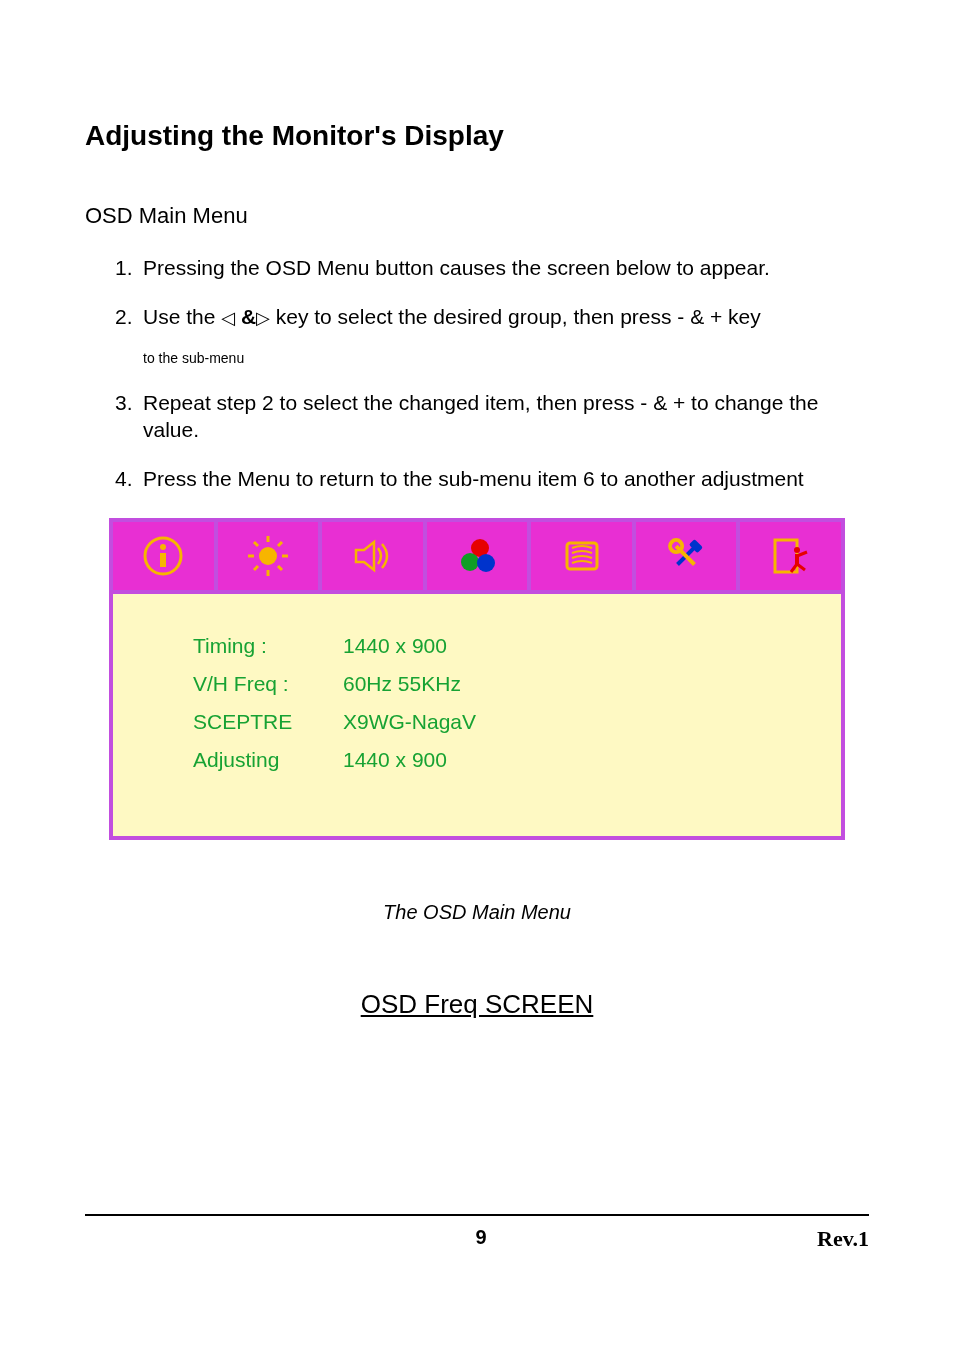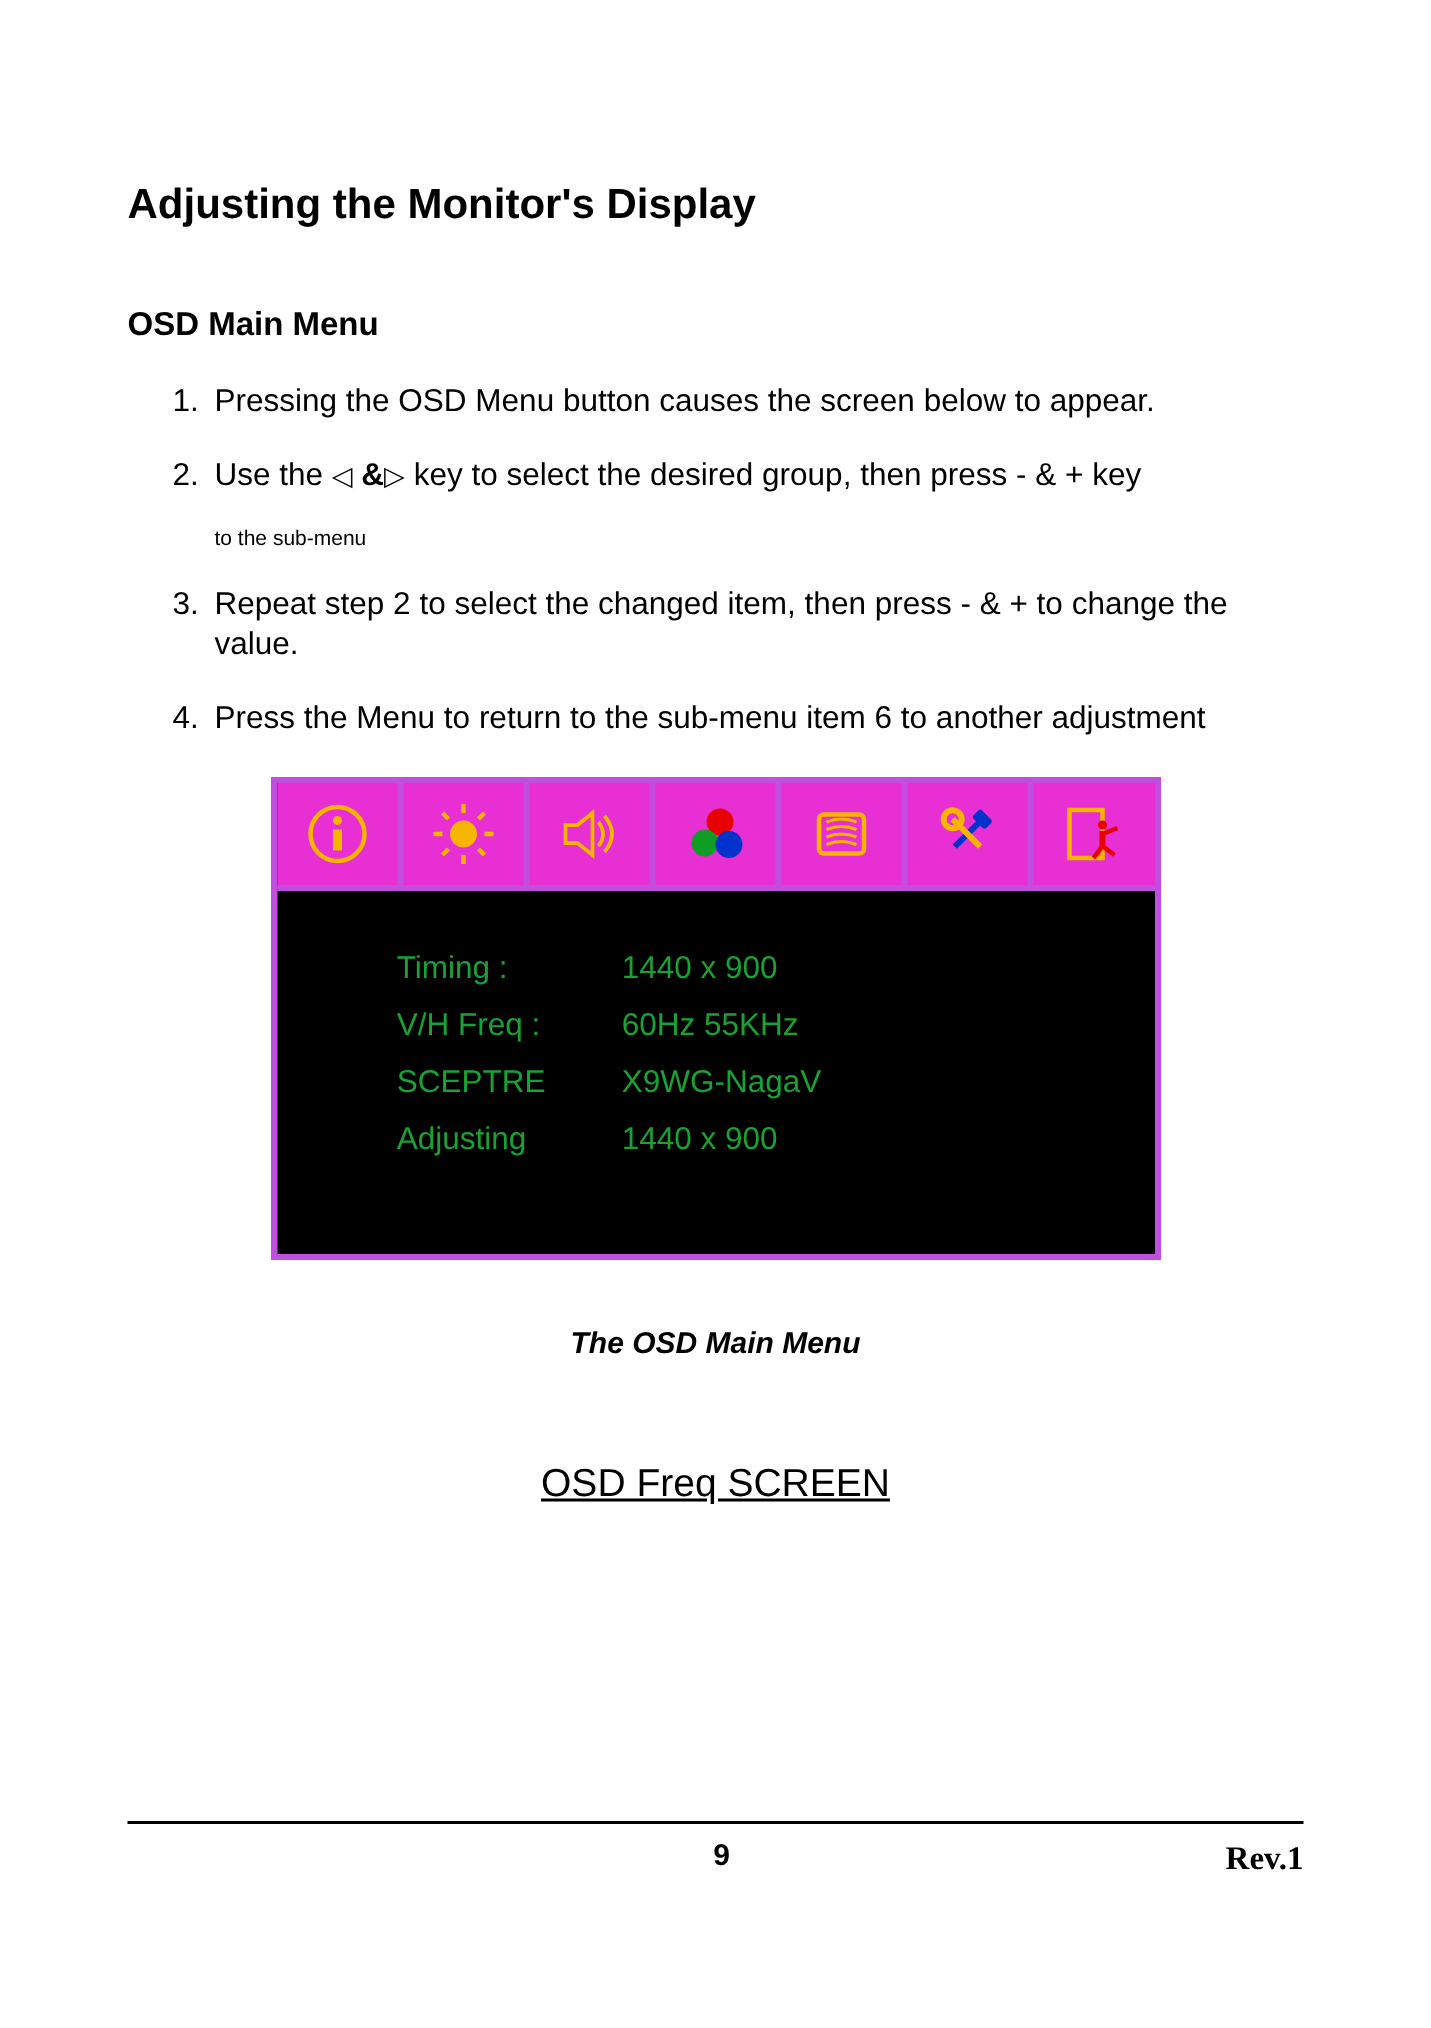--- a/index.html
+++ b/index.html
@@ -12,41 +12,41 @@
     position: relative;
     padding: 120px 85px 0 85px;
   }
   .h1 {
     font-size: 28px;
     font-weight: bold;
     margin-bottom: 51px;
   }
   .h2 {
     font-size: 22px;
-    font-weight: bold;
+    font-weight: normal;
     margin-bottom: 25px;
   }
   .ol {
     padding-left: 30px;
     font-size: 21px;
     line-height: 1.3;
   }
   .ol .li {
     margin-bottom: 22px;
     display: flex;
   }
   .ol .num { width: 28px; flex-shrink: 0; }
   .ol .txt { flex: 1; }
   .sub { margin-left: 28px; margin-top: 18px; margin-bottom: 22px; font-size: 14px; }
   .tri { display:inline-block; font-size: 18px; vertical-align: middle; }
   .osd-panel {
-    width: 593px;
+    width: 736px;
     margin: 25px auto 0 auto;
     border: 4px solid #c24edf;
-    background: #000000;
+    background: #fef9c3;
     padding: 0;
   }
   .osd-tabs {
     display: flex;
     height: 72px;
     border-bottom: 4px solid #c24edf;
     background: #e82fd3;
   }
   .osd-tab {
     flex: 1;
@@ -63,23 +63,23 @@
     font-size: 21px;
     color: #17a233;
     font-family: Arial, sans-serif;
   }
   .osd-row { display: flex; margin-bottom: 14px; }
   .osd-label { width: 150px; }
   .osd-value { }
   .caption {
     text-align: center;
     font-style: italic;
-    font-weight: bold;
+    font-weight: normal;
     font-size: 20px;
-    margin-top: 45px;
+    margin-top: 61px;
   }
   .screen-title {
     text-align: center;
     font-size: 26px;
     text-decoration: underline;
     margin-top: 65px;
   }
   .footer {
     position: absolute;
     bottom: 100px;

